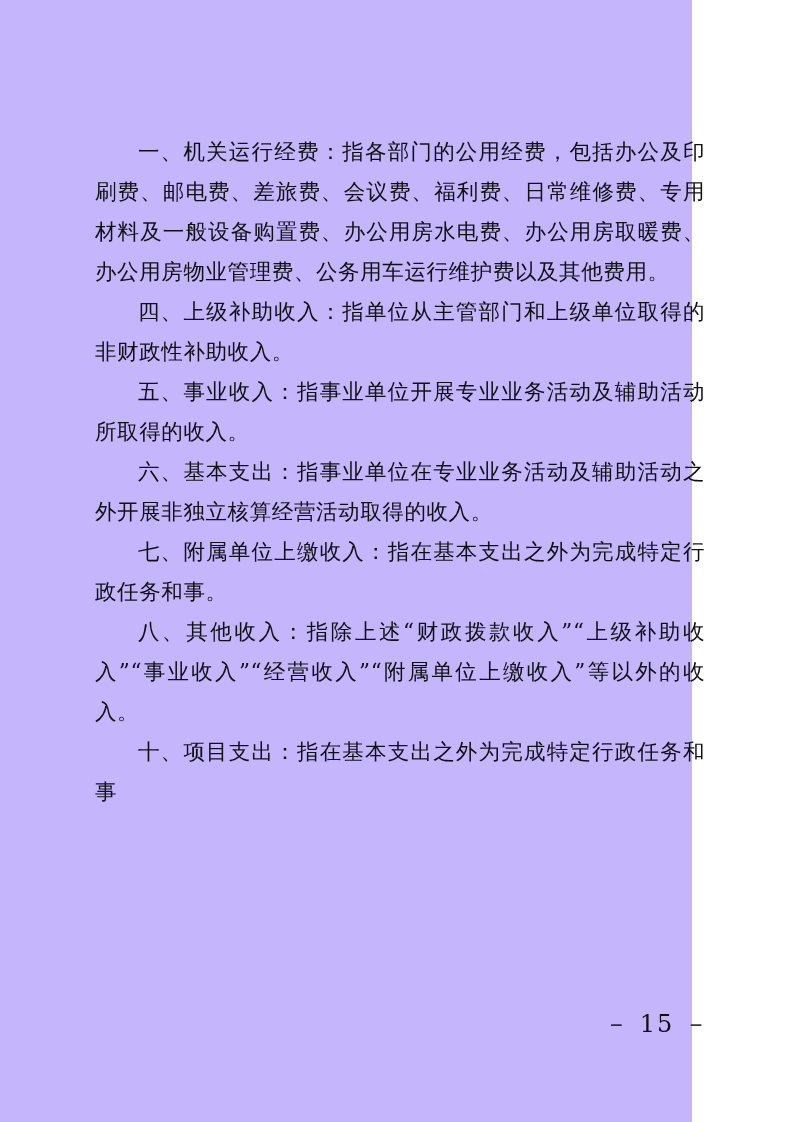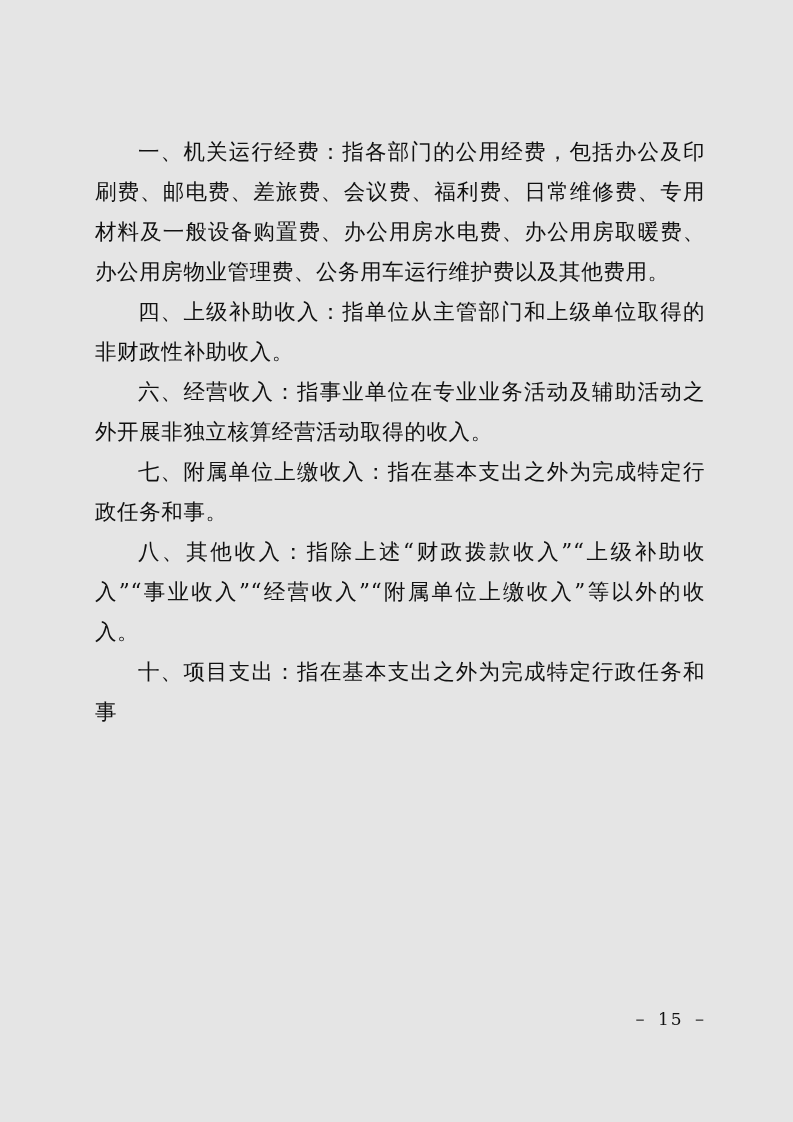--- a/index.html
+++ b/index.html
@@ -12,23 +12,23 @@
     height: 1122px;
     position: relative;
     font-family: "DejaVu Serif", "Liberation Serif", serif;
     color: #1a1a1a;
     overflow: hidden;
   }
   .page {
     position: absolute;
     left: 0;
     top: 0;
-    width: 793px;
+    width: 692px;
     height: 1122px;
-    background: #e5e5e5;
+    background: #c4b5fd;
   }
   .content {
     position: absolute;
     left: 95px;
     top: 132px;
     width: 610px;
   }
   .para {
     font-size: 21.5px;
     line-height: 40px;
@@ -39,32 +39,33 @@
     margin: 0;
     color: #111111;
     font-family: "DejaVu Serif", "Liberation Serif", serif;
   }
   .page-number {
     position: absolute;
     left: 0;
     top: 1008px;
     width: 710px;
     text-align: right;
-    font-size: 17px;
+    font-size: 24px;
     letter-spacing: 2px;
     color: #111111;
     font-family: "DejaVu Serif", "Liberation Serif", serif;
   }
 </style>
 </head>
 <body>
 
 <div class="page">
   <div class="content">
     <p class="para">一、机关运行经费：指各部门的公用经费，包括办公及印刷费、邮电费、差旅费、会议费、福利费、日常维修费、专用材料及一般设备购置费、办公用房水电费、办公用房取暖费、办公用房物业管理费、公务用车运行维护费以及其他费用。</p>
     <p class="para">四、上级补助收入：指单位从主管部门和上级单位取得的非财政性补助收入。</p>
-    <p class="para">六、经营收入：指事业单位在专业业务活动及辅助活动之外开展非独立核算经营活动取得的收入。</p>
+    <p class="para">五、事业收入：指事业单位开展专业业务活动及辅助活动所取得的收入。</p>
+    <p class="para">六、基本支出：指事业单位在专业业务活动及辅助活动之外开展非独立核算经营活动取得的收入。</p>
     <p class="para">七、附属单位上缴收入：指在基本支出之外为完成特定行政任务和事。</p>
     <p class="para">八、其他收入：指除上述“财政拨款收入”“上级补助收入”“事业收入”“经营收入”“附属单位上缴收入”等以外的收入。</p>
     <p class="para">十、项目支出：指在基本支出之外为完成特定行政任务和事</p>
   </div>
   <div class="page-number">－ 15 －</div>
 </div>
 
 </body></html>

